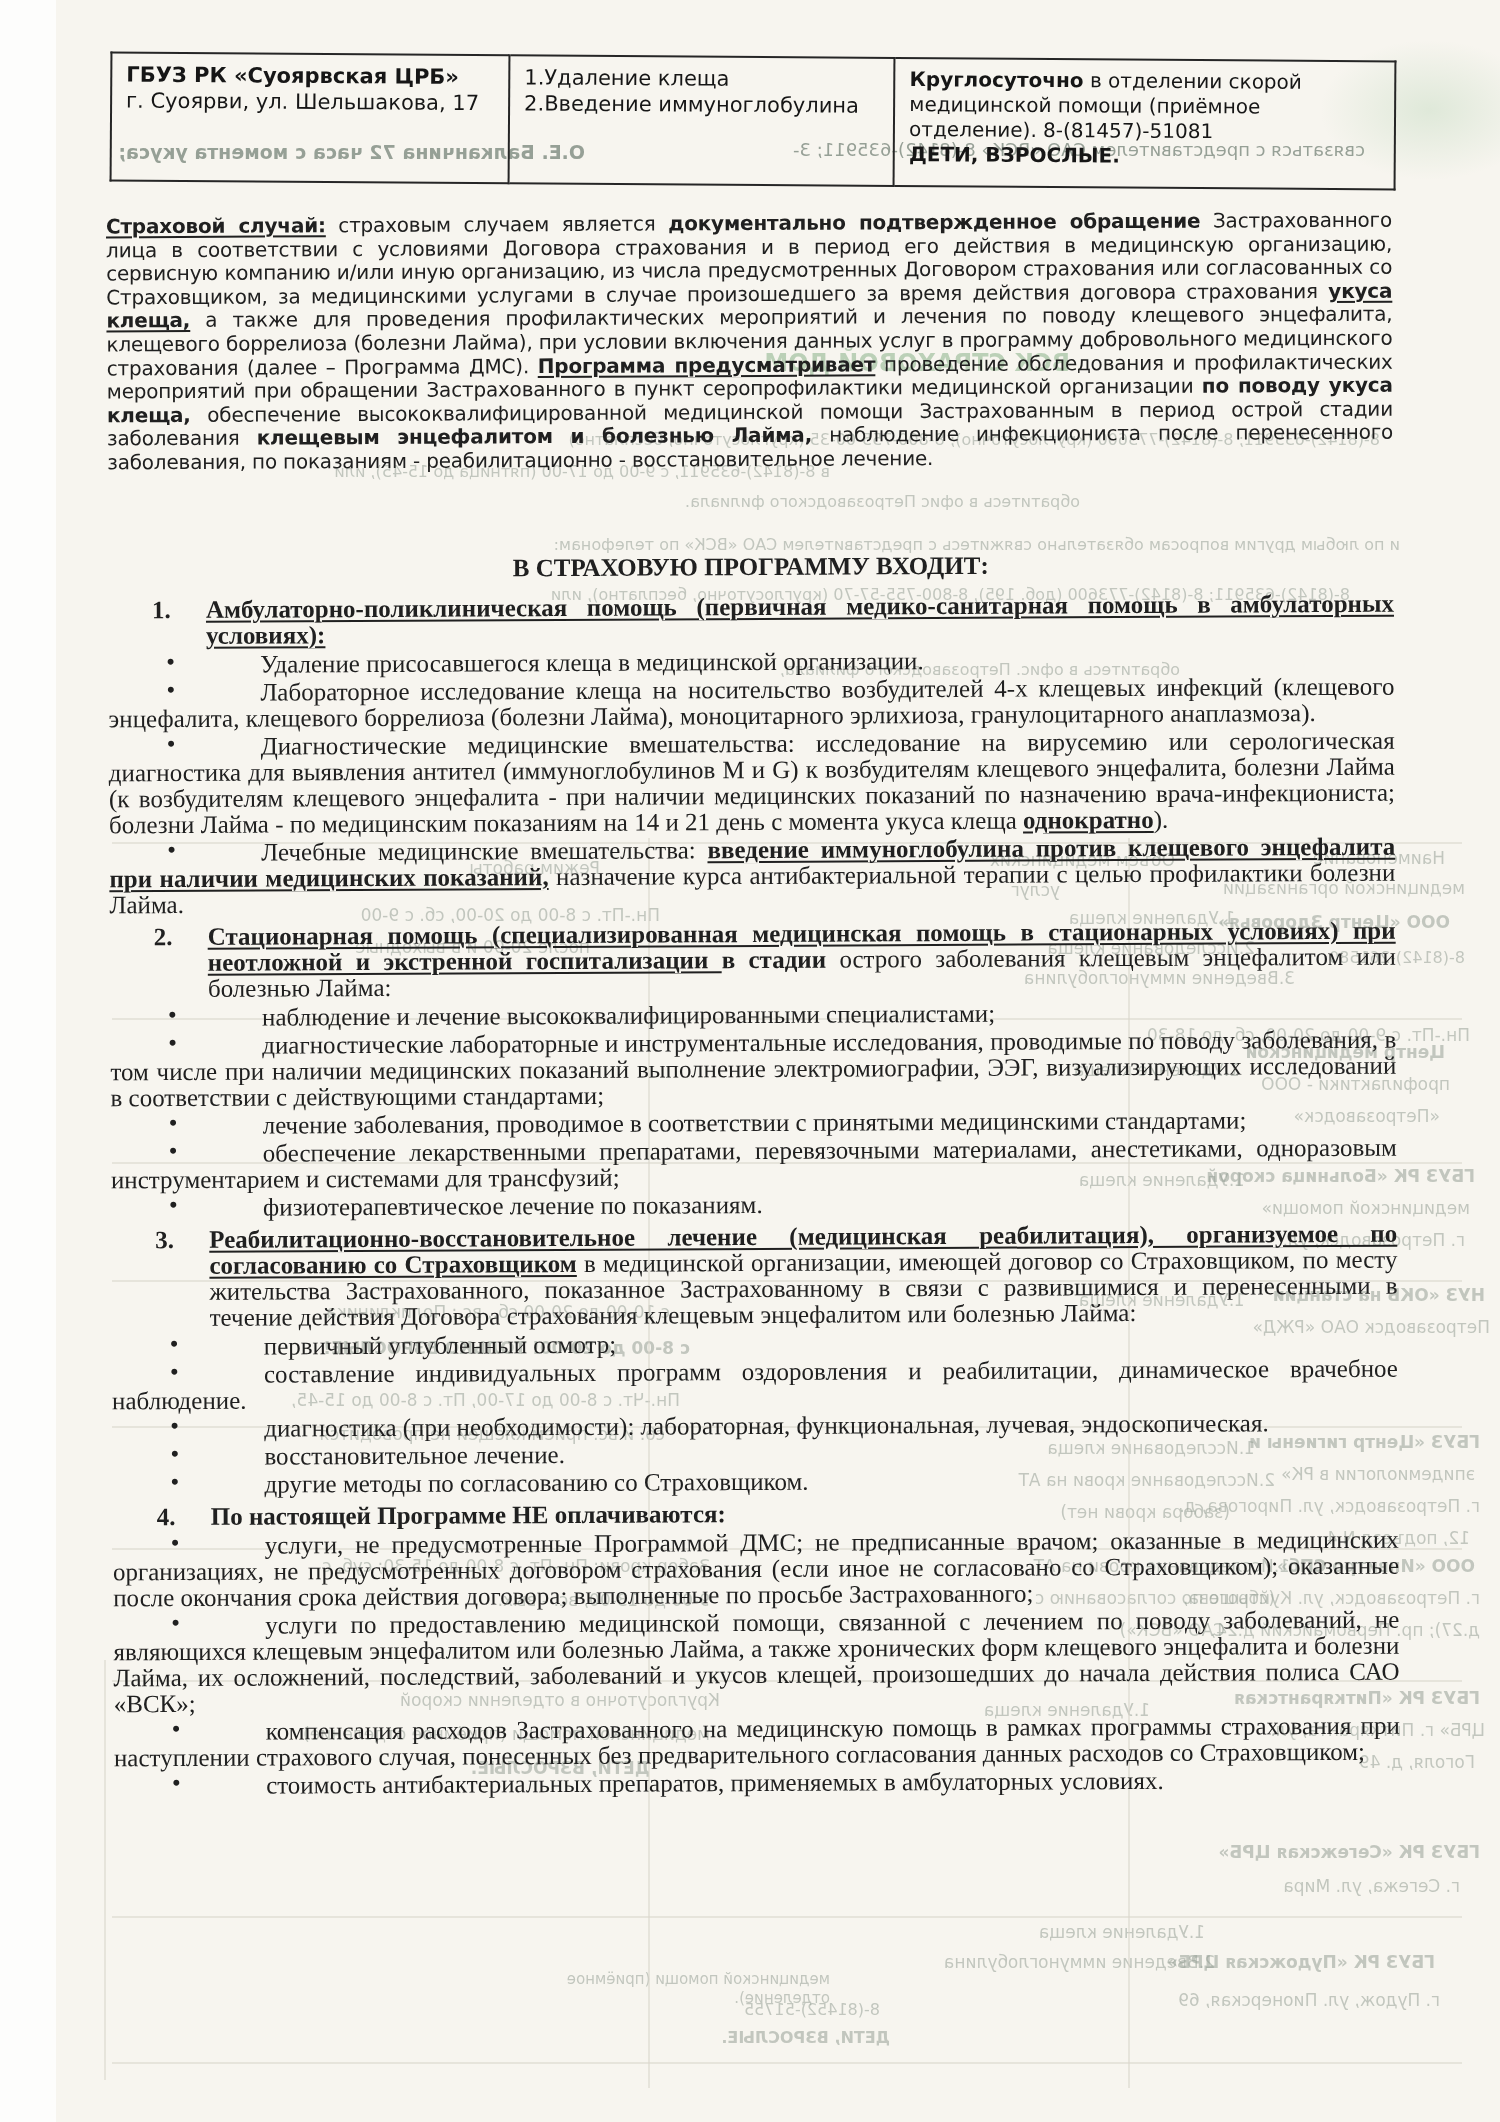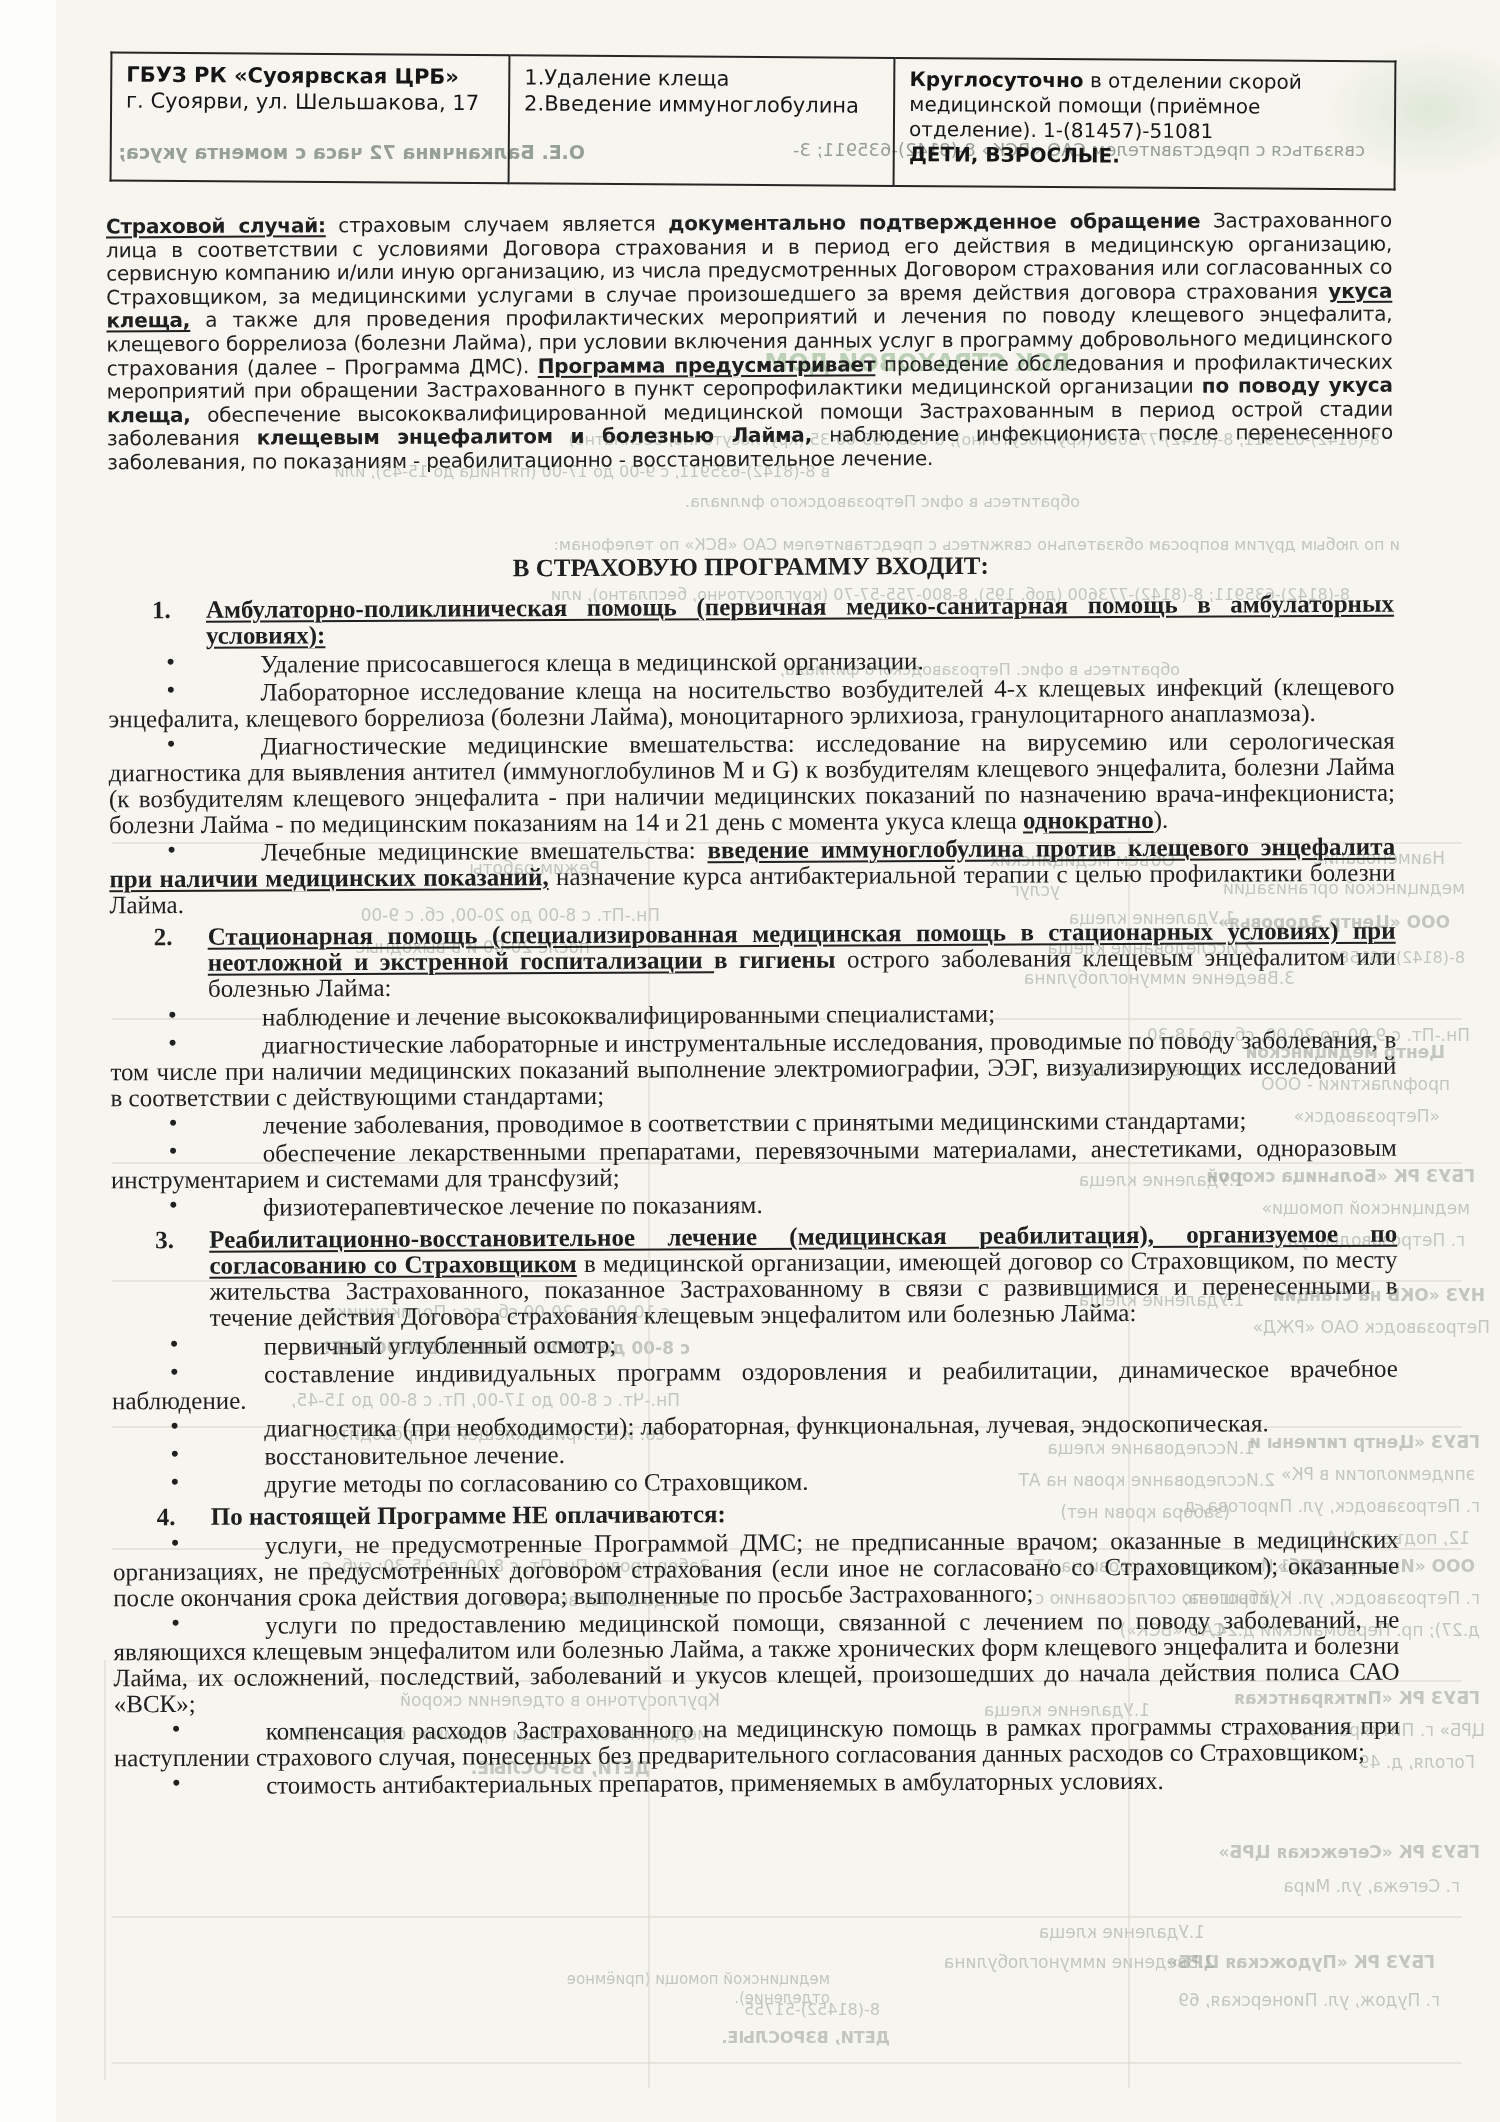--- a/index.html
+++ b/index.html
@@ -140,34 +140,34 @@
       <tbody>
           <tr>
         <td>
           <div class="org-name">ГБУЗ РК «Суоярвская ЦРБ»</div>
           <div>г. Суоярви, ул. Шельшакова, 17</div>
         </td>
         <td>
           <div>1.Удаление клеща</div>
           <div>2.Введение иммуноглобулина</div>
         </td>
-        <td class="c3"><span class="b">Круглосуточно</span><span> в отделении скорой медицинской помощи (приёмное отделение). 1-(81457)-51081</span><br><span class="b">ДЕТИ, ВЗРОСЛЫЕ.</span></td>
+        <td class="c3"><span class="b">Круглосуточно</span><span> в отделении скорой медицинской помощи (приёмное отделение). 8-(81457)-51081</span><br><span class="b">ДЕТИ, ВЗРОСЛЫЕ.</span></td>
       </tr>
     </tbody>
       </table>
 
     <div class="doc-body" id="doc-body">
         <div class="para sans"><span class="b u">Страховой случай:</span><span> страховым случаем является </span><span class="b">документально подтвержденное обращение</span><span> Застрахованного лица в соответствии с условиями Договора страхования и в период его действия в медицинскую организацию, сервисную компанию и/или иную организацию, из числа предусмотренных Договором страхования или согласованных со Страховщиком, за медицинскими услугами в случае произошедшего за время действия договора страхования </span><span class="b u">укуса клеща,</span><span> а также для проведения профилактических мероприятий и лечения по поводу клещевого энцефалита, клещевого боррелиоза (болезни Лайма), при условии включения данных услуг в программу добровольного медицинского страхования (далее – Программа ДМС). </span><span class="b u">Программа предусматривает</span><span> проведение обследования и профилактических мероприятий при обращении Застрахованного в пункт серопрофилактики медицинской организации </span><span class="b">по поводу укуса клеща,</span><span> обеспечение высококвалифицированной медицинской помощи Застрахованным в период острой стадии заболевания </span><span class="b">клещевым энцефалитом и болезнью Лайма,</span><span> наблюдение инфекциониста после перенесенного заболевания, по показаниям - реабилитационно - восстановительное лечение.</span></div>
         <div class="heading">В СТРАХОВУЮ ПРОГРАММУ ВХОДИТ:</div>
         <div class="item"><span class="num">1.</span><span class="b u">Амбулаторно-поликлиническая помощь (первичная медико-санитарная помощь в амбулаторных условиях):</span></div>
         <div class="bullet"><span class="dot">•</span><span>Удаление присосавшегося клеща в медицинской организации.</span></div>
         <div class="bullet"><span class="dot">•</span><span>Лабораторное исследование клеща на носительство возбудителей 4-х клещевых инфекций (клещевого энцефалита, клещевого боррелиоза (болезни Лайма), моноцитарного эрлихиоза, гранулоцитарного анаплазмоза).</span></div>
         <div class="bullet"><span class="dot">•</span><span>Диагностические медицинские вмешательства: исследование на вирусемию или серологическая диагностика для выявления антител (иммуноглобулинов M и G) к возбудителям клещевого энцефалита, болезни Лайма (к возбудителям клещевого энцефалита - при наличии медицинских показаний по назначению врача-инфекциониста; болезни Лайма - по медицинским показаниям на 14  и 21 день с момента укуса клеща </span><span class="b u">однократно</span><span>).</span></div>
         <div class="bullet"><span class="dot">•</span><span>Лечебные медицинские вмешательства: </span><span class="b u">введение иммуноглобулина против клещевого энцефалита при наличии медицинских показаний,</span><span> назначение курса антибактериальной терапии с целью профилактики болезни Лайма.</span></div>
-        <div class="item"><span class="num">2.</span><span class="b u">Стационарная помощь (специализированная медицинская помощь в стационарных условиях) при неотложной и экстренной госпитализации </span><span class="b">в гигиены</span><span> острого заболевания клещевым энцефалитом или болезнью Лайма:</span></div>
+        <div class="item"><span class="num">2.</span><span class="b u">Стационарная помощь (специализированная медицинская помощь в стационарных условиях) при неотложной и экстренной госпитализации </span><span class="b">в стадии</span><span> острого заболевания клещевым энцефалитом или болезнью Лайма:</span></div>
         <div class="bullet"><span class="dot">•</span><span>наблюдение и лечение высококвалифицированными специалистами;</span></div>
         <div class="bullet"><span class="dot">•</span><span>диагностические лабораторные и инструментальные исследования, проводимые по поводу заболевания, в том числе при наличии медицинских показаний выполнение электромиографии, ЭЭГ, визуализирующих исследований в соответствии с действующими стандартами;</span></div>
         <div class="bullet"><span class="dot">•</span><span>лечение заболевания, проводимое в соответствии с принятыми медицинскими стандартами;</span></div>
         <div class="bullet"><span class="dot">•</span><span>обеспечение лекарственными препаратами, перевязочными материалами, анестетиками, одноразовым инструментарием и системами для трансфузий;</span></div>
         <div class="bullet"><span class="dot">•</span><span>физиотерапевтическое лечение по показаниям.</span></div>
         <div class="item"><span class="num">3.</span><span class="b u">Реабилитационно-восстановительное лечение (медицинская реабилитация), организуемое по согласованию со Страховщиком</span><span> в медицинской организации, имеющей договор со Страховщиком, по месту жительства Застрахованного, показанное Застрахованному в связи с развившимися и перенесенными в течение действия Договора страхования клещевым энцефалитом или болезнью Лайма:</span></div>
         <div class="bullet"><span class="dot">•</span><span>первичный углубленный осмотр;</span></div>
         <div class="bullet"><span class="dot">•</span><span>составление индивидуальных программ оздоровления и реабилитации, динамическое врачебное наблюдение.</span></div>
         <div class="bullet"><span class="dot">•</span><span>диагностика (при необходимости): лабораторная, функциональная, лучевая, эндоскопическая.</span></div>
         <div class="bullet"><span class="dot">•</span><span>восстановительное лечение.</span></div>

